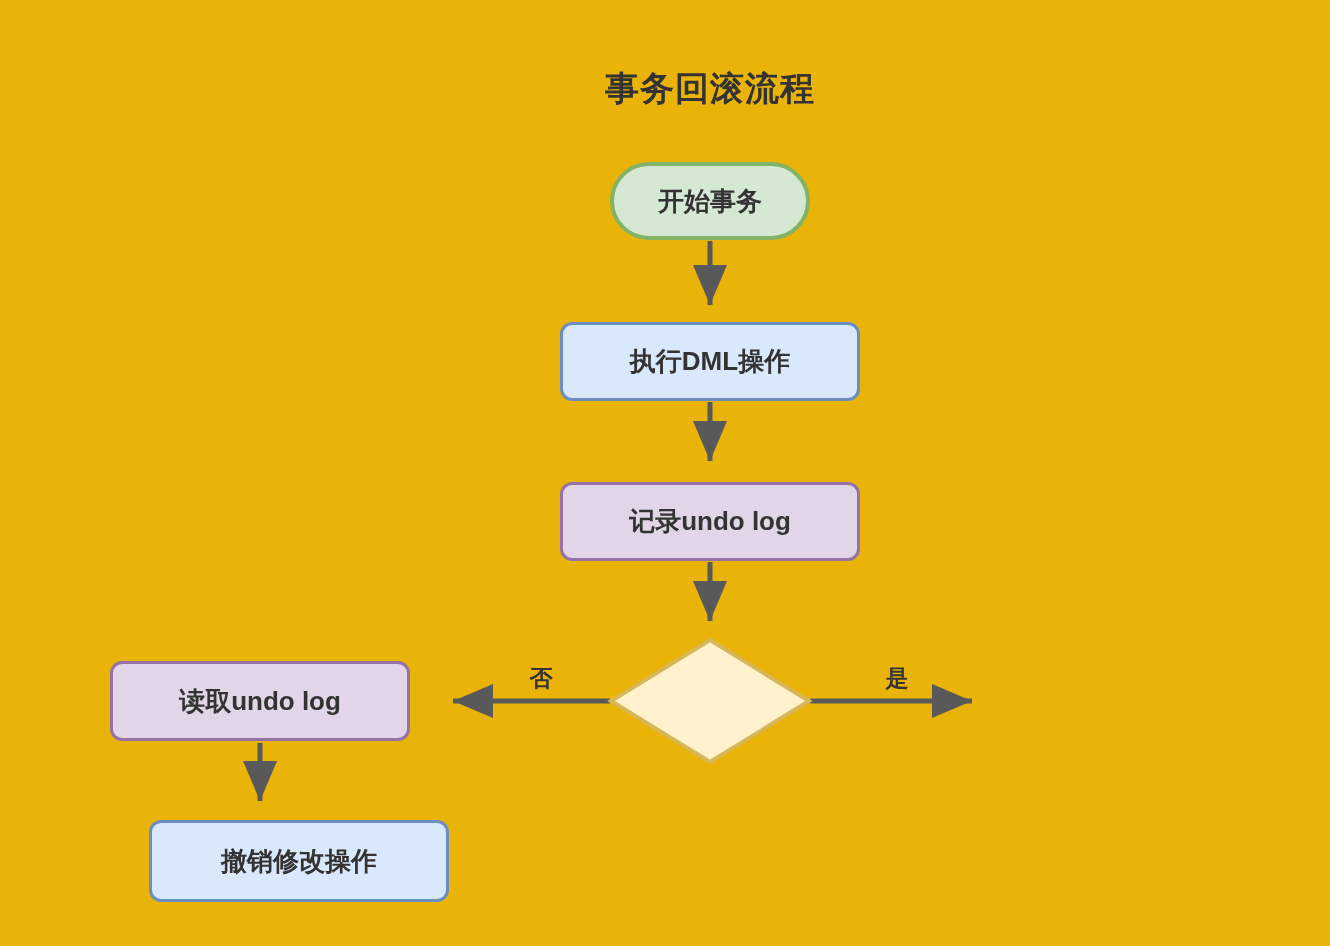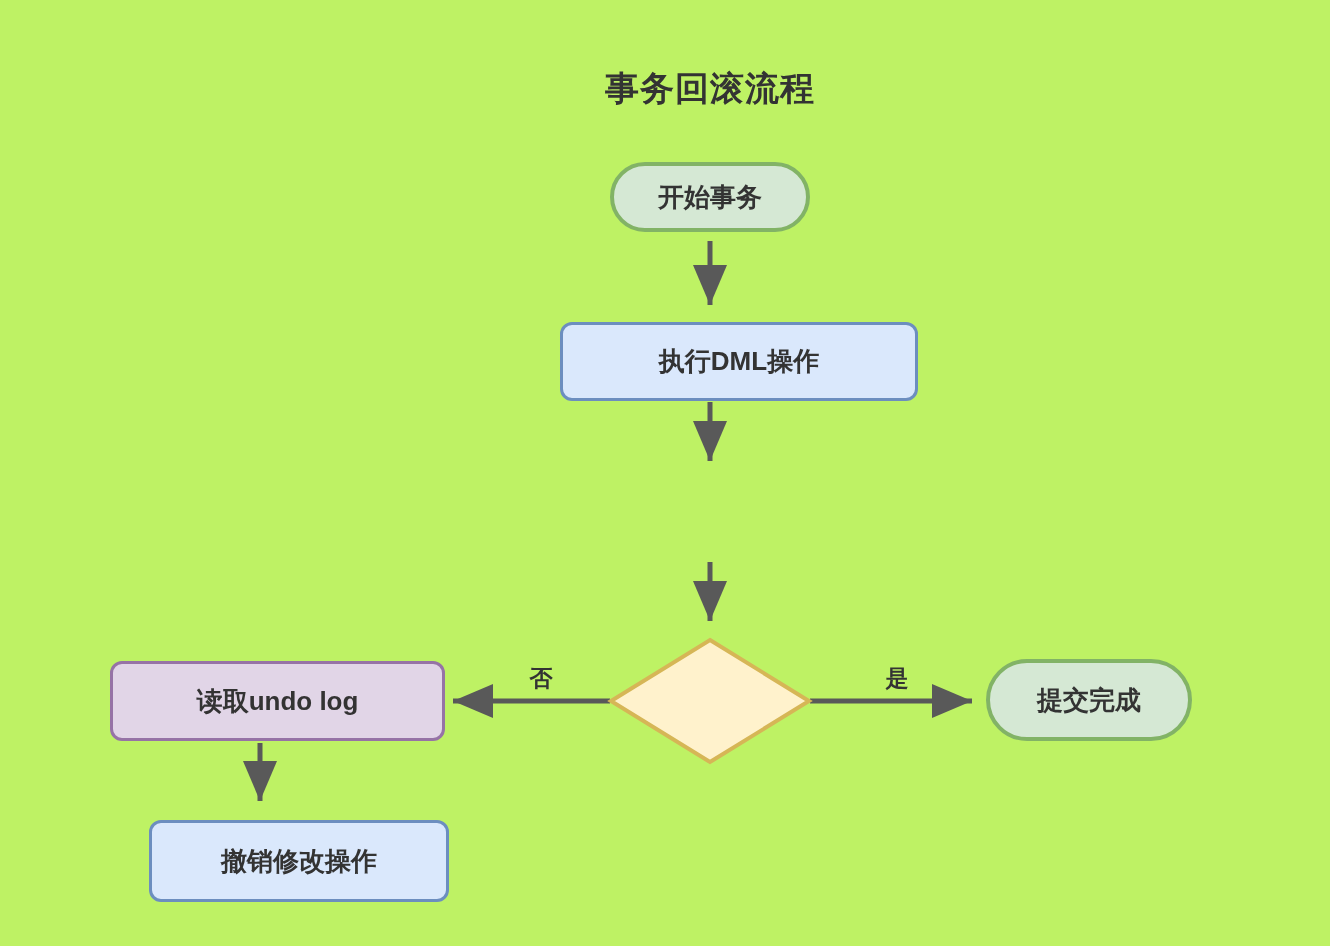--- a/index.html
+++ b/index.html
@@ -4,21 +4,21 @@
 <style>
   html, body {
     margin: 0;
     padding: 0;
     background: #ffffff;
   }
   .canvas {
     position: relative;
     width: 1330px;
     height: 946px;
-    background: #bef264;
+    background: #eab308;
     font-family: "Liberation Sans", "DejaVu Sans", sans-serif;
     color: #333333;
     overflow: hidden;
   }
   .title {
     position: absolute;
     left: 410px;
     top: 66px;
     width: 600px;
     text-align: center;
@@ -45,24 +45,24 @@
     border-radius: 12px;
     color: #333333;
   }
   .pill {
     border-radius: 44px;
     border-width: 4px;
   }
   .green  { background: #d5e8d4; border-color: #82b366; }
   .blue   { background: #dae8fc; border-color: #6c8ebf; }
   .purple { background: #e1d5e7; border-color: #9673a6; }
-  .node-start       { left: 610px; top: 162px; width: 200px; height: 70px; }
-  .node-dml         { left: 560px; top: 322px; width: 358px; height: 79px; }
+  .node-start       { left: 610px; top: 162px; width: 200px; height: 78px; }
+  .node-dml         { left: 560px; top: 322px; width: 300px; height: 79px; }
   .node-record-undo { left: 560px; top: 482px; width: 300px; height: 79px; }
-  .node-read-undo   { left: 110px; top: 661px; width: 335px; height: 80px; }
+  .node-read-undo   { left: 110px; top: 661px; width: 300px; height: 80px; }
   .node-revert      { left: 110px; top: 820px; width: 300px; height: 82px; margin-left: 39px; }
   .node-done        { left: 986px; top: 659px; width: 206px; height: 82px; }
   .diamond-label {
     position: absolute;
     left: 610px;
     top: 639px;
     width: 200px;
     height: 124px;
     display: flex;
     align-items: center;
@@ -105,30 +105,30 @@
   </svg>
 
   <div class="node pill green node-start">
     <span>开始事务</span>
   </div>
 
   <div class="node blue node-dml">
     <span>执行DML操作</span>
   </div>
 
+  <div class="node purple node-record-undo">
+    <span>记录undo log</span>
+  </div>
 
 
   <div class="node purple node-read-undo">
     <span>读取undo log</span>
   </div>
 
   <div class="node blue node-revert">
     <span>撤销修改操作</span>
   </div>
 
-  <div class="node pill green node-done">
-    <span>提交完成</span>
-  </div>
 
   <div class="edge-label edge-label-no">否</div>
   <div class="edge-label edge-label-yes">是</div>
 
 </div>
 
 </body></html>

